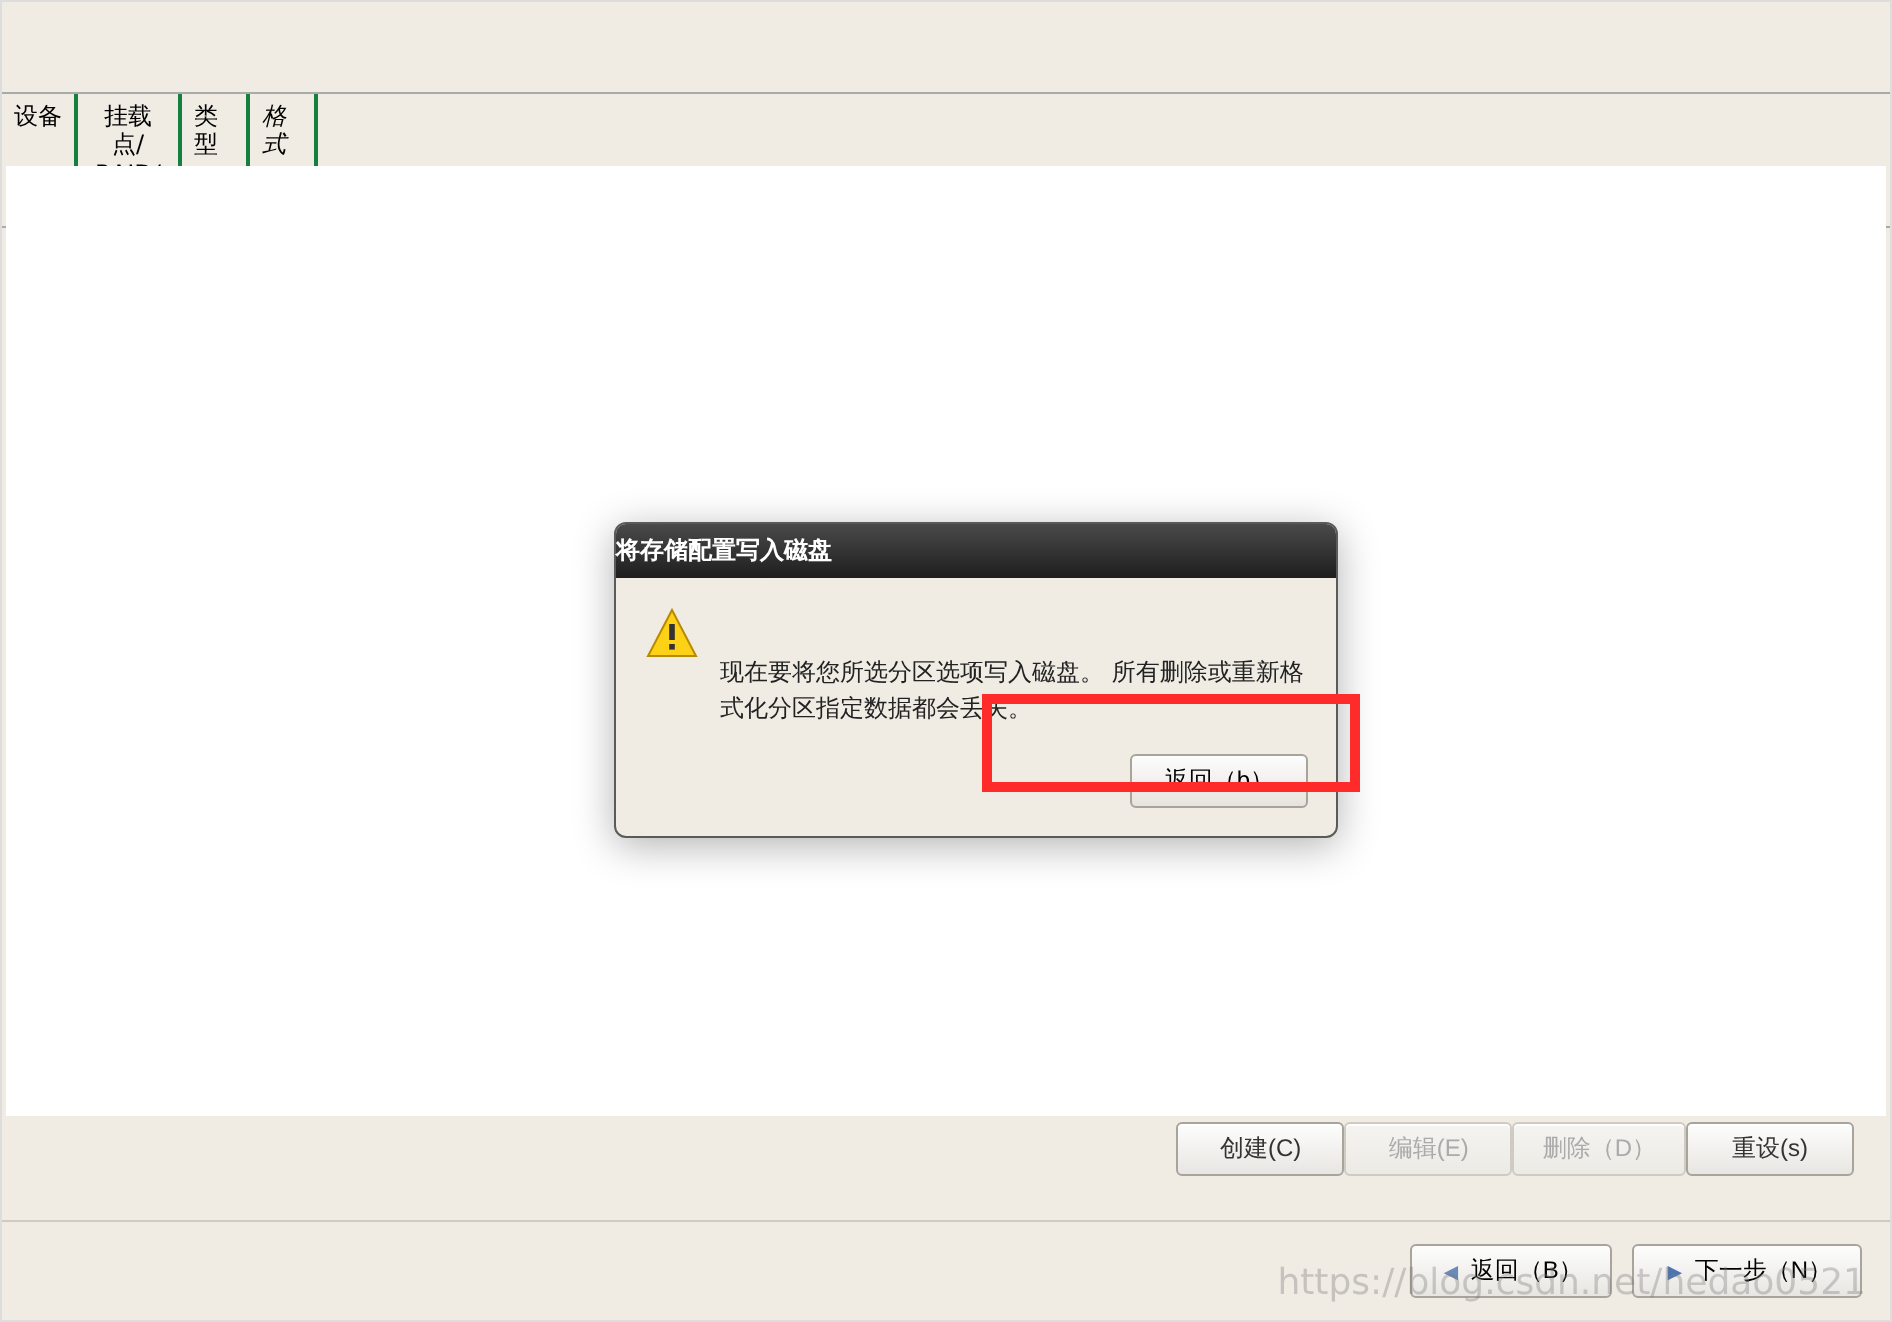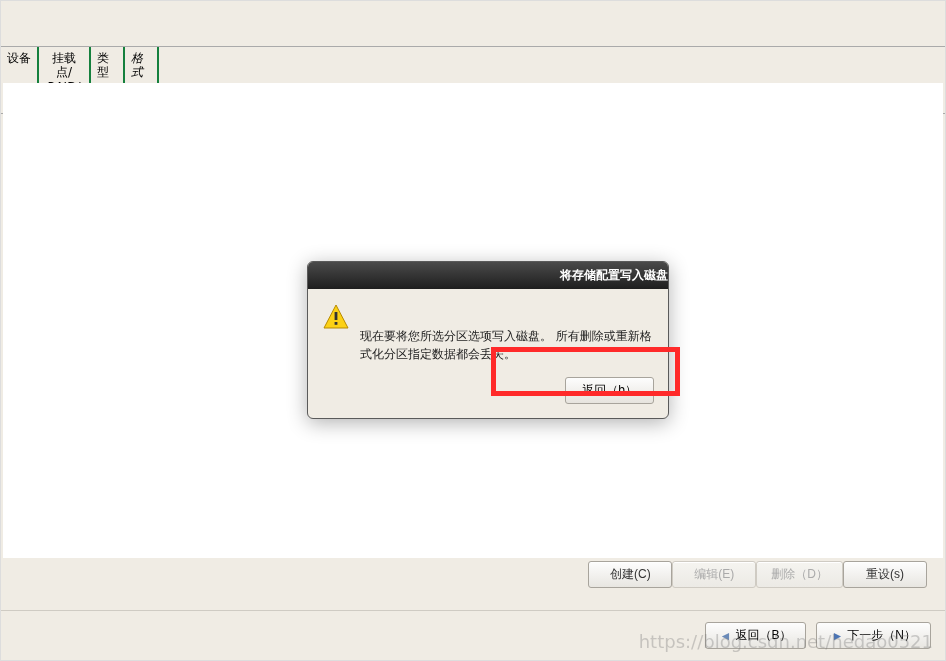--- a/index.html
+++ b/index.html
@@ -85,21 +85,21 @@
       background: #f0ece4;
       border: 1px solid #5a5a5a;
       border-radius: 6px;
       box-shadow: 0 4px 20px rgba(0,0,0,0.3);
       overflow: visible;
     }
     .dialog-title {
       background: linear-gradient(#4a4a4a, #1e1e1e);
       color: #fff;
       font-size: 12px;
-      text-align: right;
+      text-align: left;
       padding: 5px 0;
       border-radius: 5px 5px 0 0;
       font-weight: bold;
     }
     .dialog-body {
       display: flex;
       padding: 14px 14px 8px 14px;
       gap: 10px;
     }
     .warn-icon {

